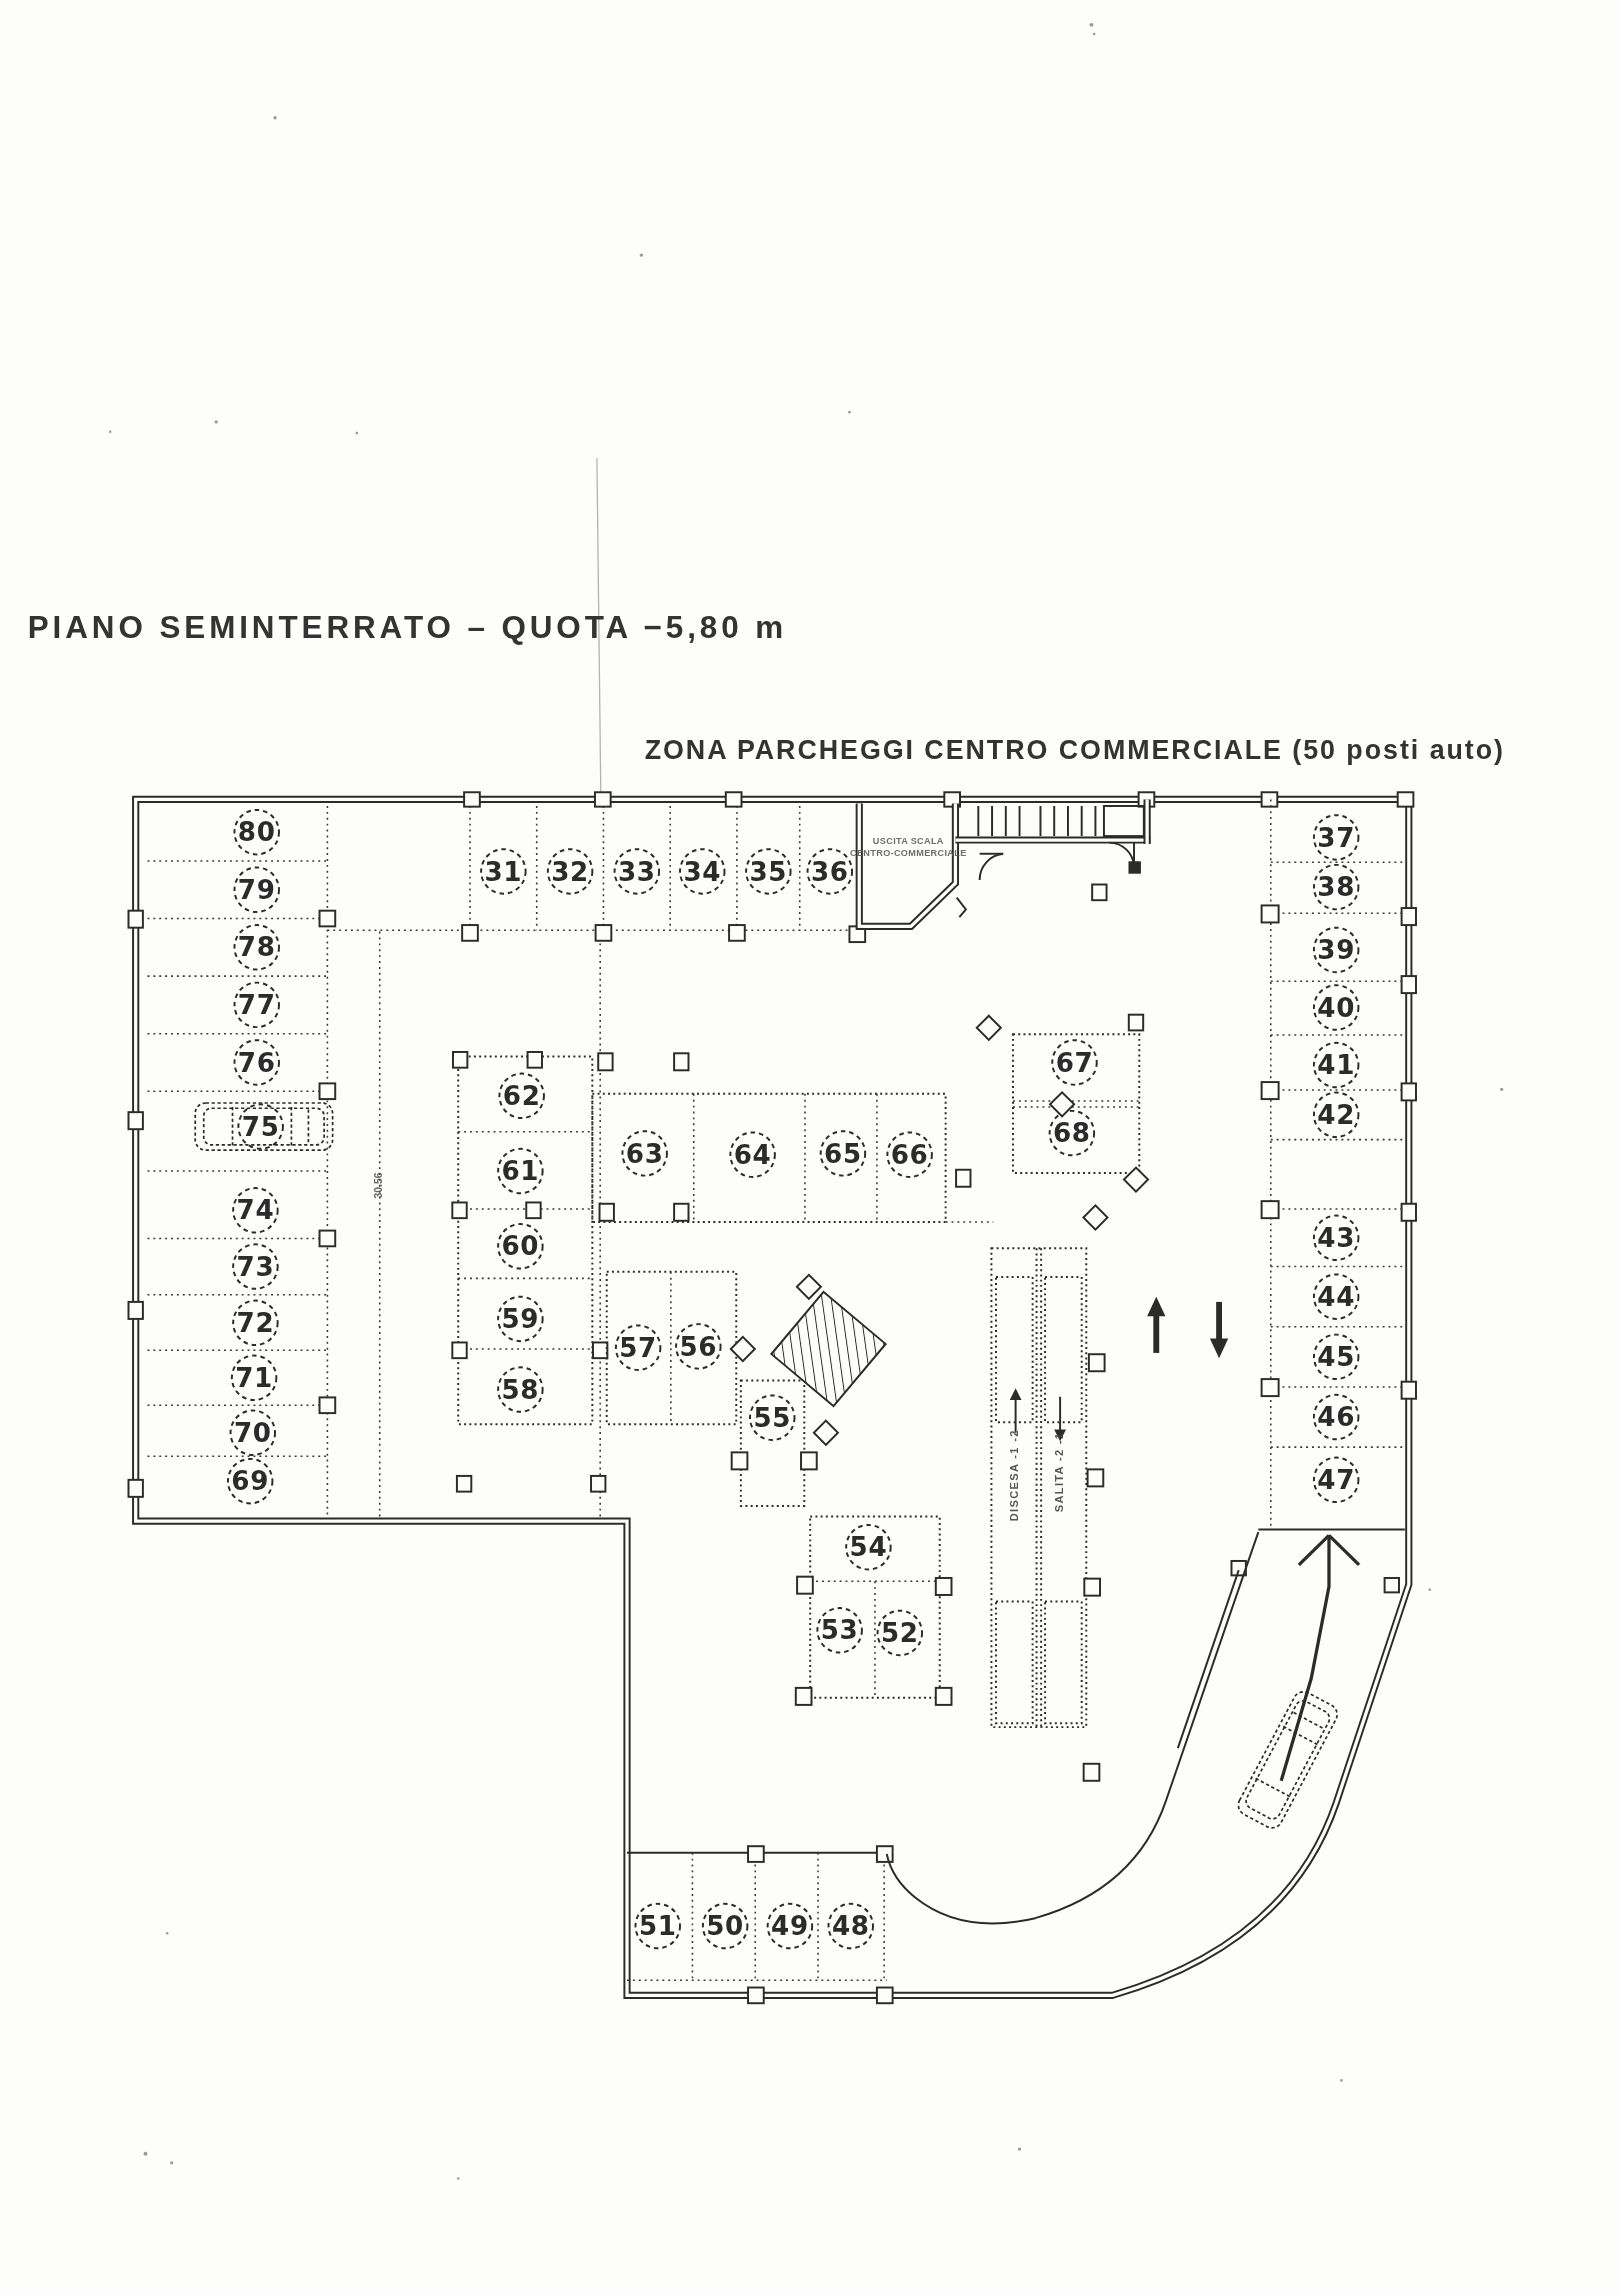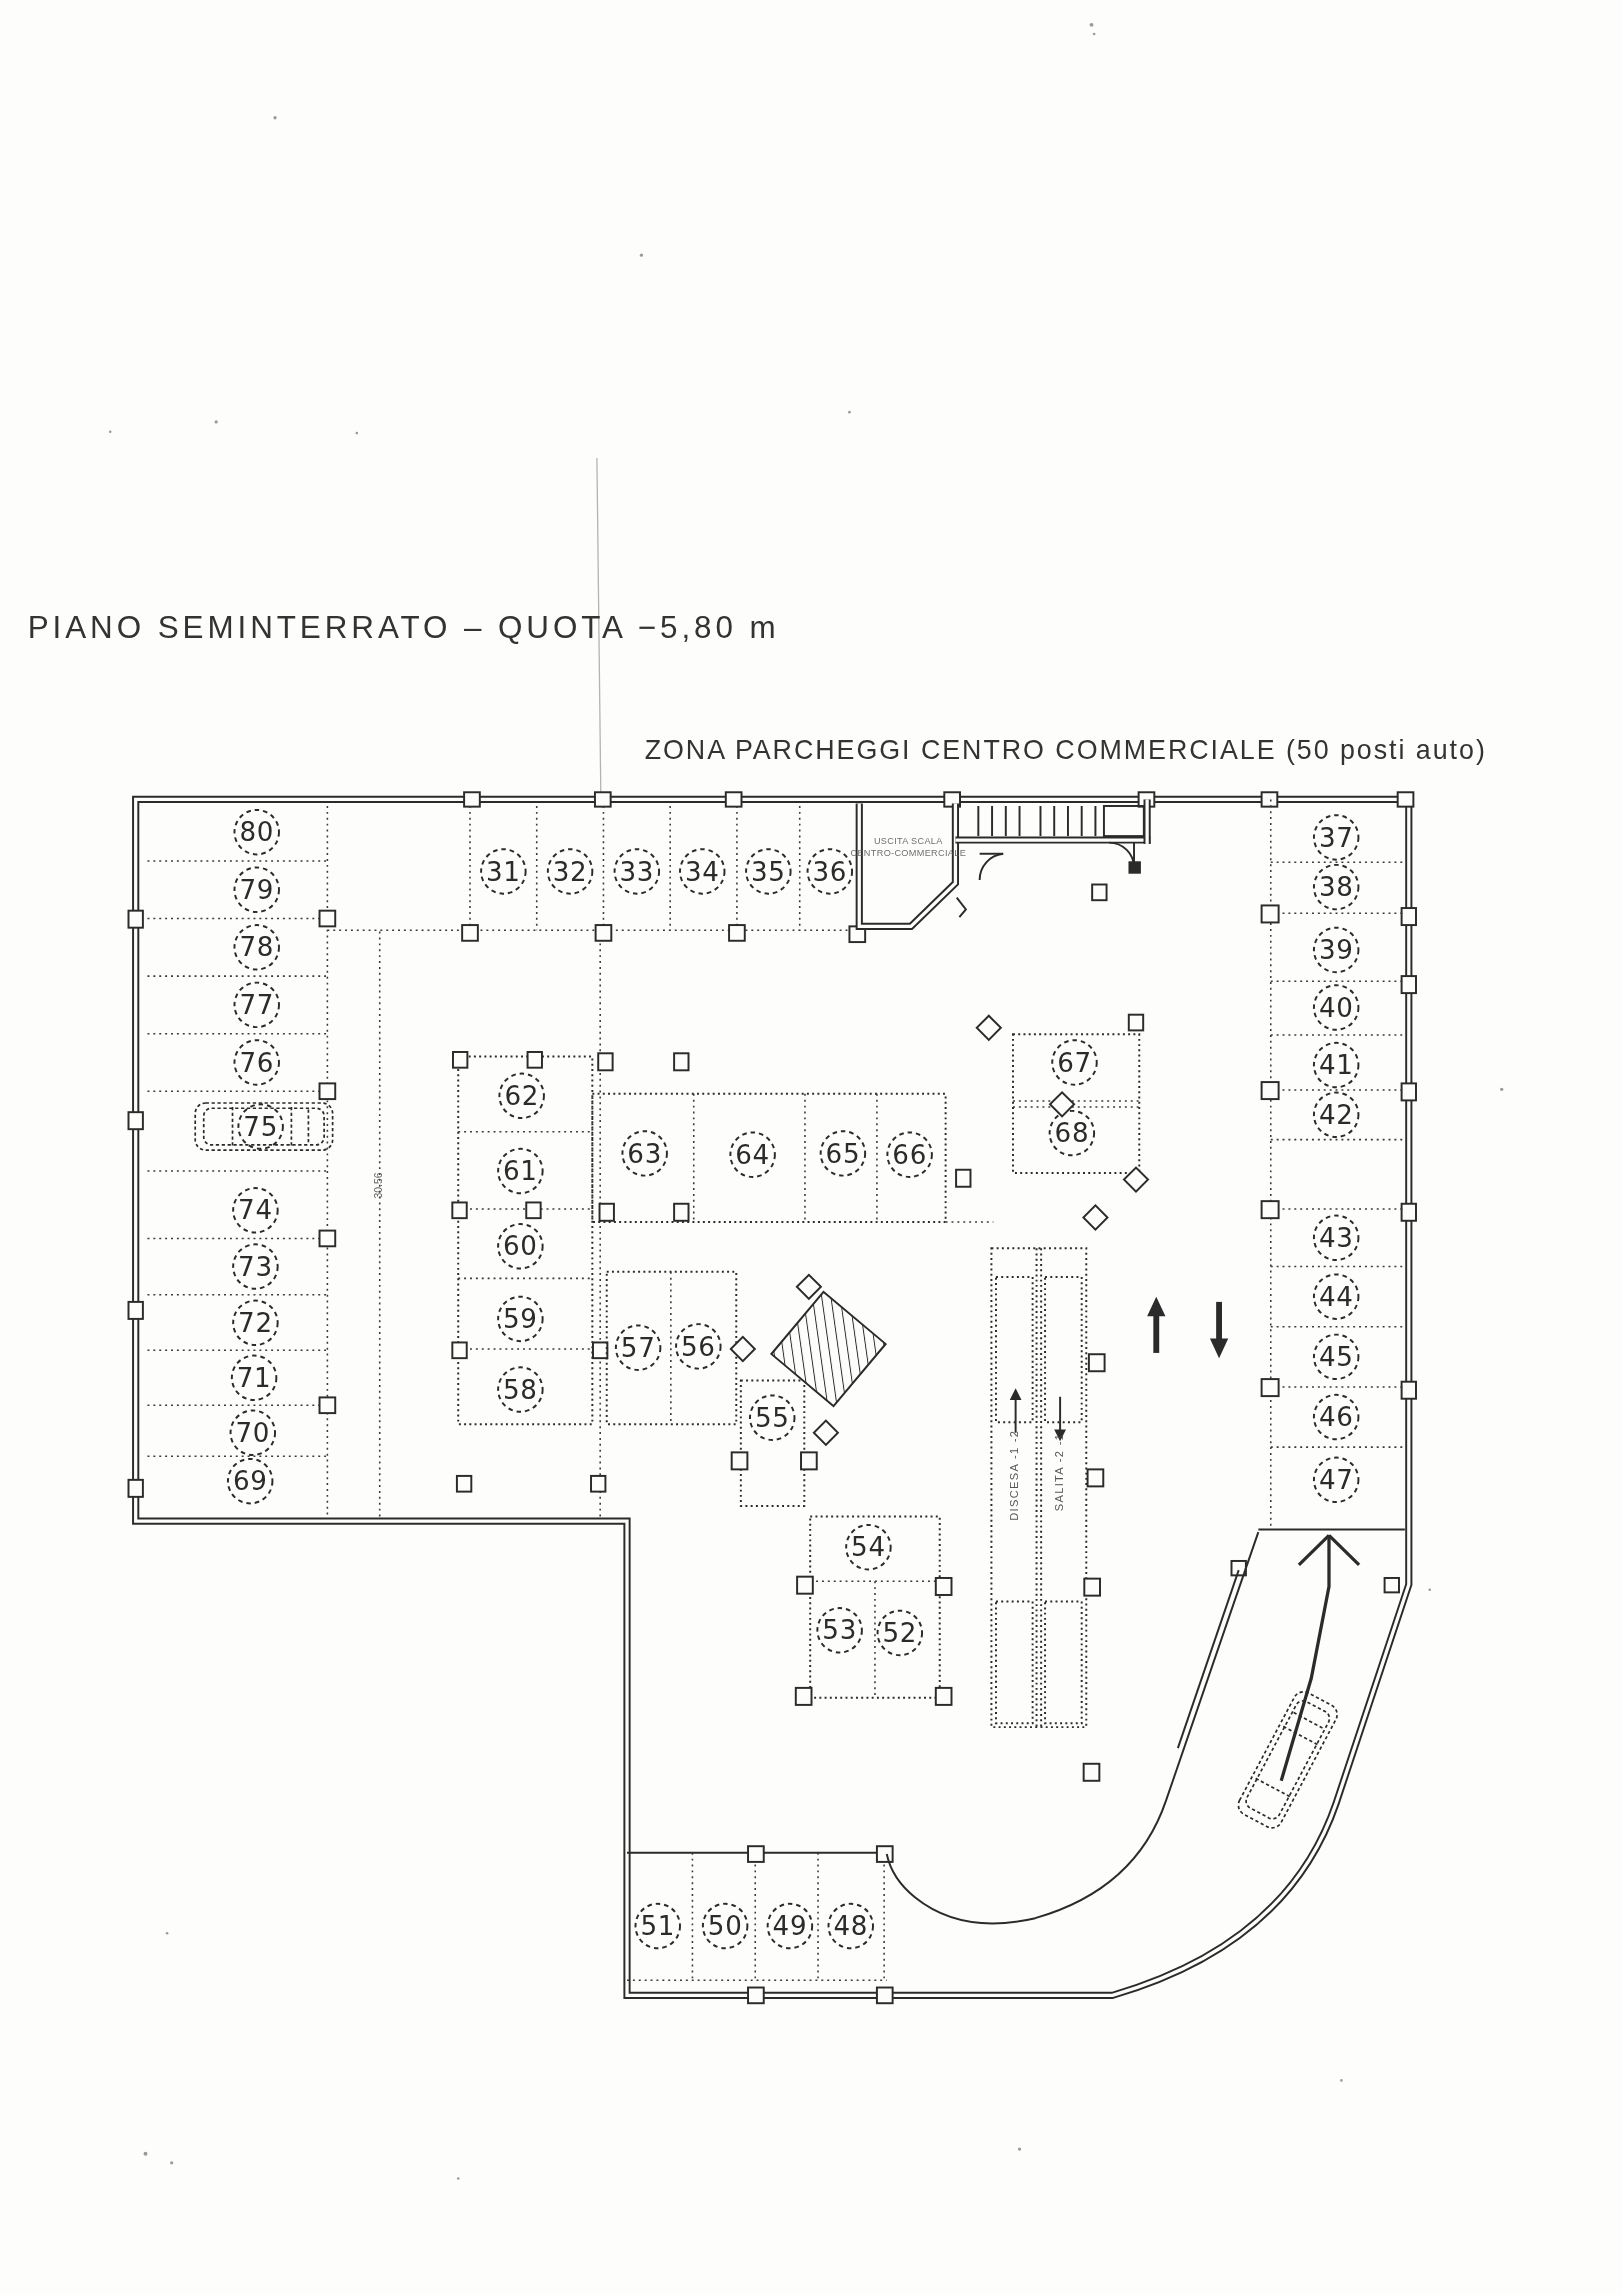--- a/index.html
+++ b/index.html
@@ -1,17 +1,17 @@
 <!DOCTYPE html>
 <html style="font-size:10.5px"><head>
 <meta charset="utf-8">
 <style>
   html,body{margin:0;padding:0;background:#e8e8e6;}
   .page{width:1623px;height:2295px;background:#fdfdfc;position:relative;margin:0 auto;
-        font-family:"Liberation Sans", sans-serif;}
+        font-family:"Liberation Sans", sans-serif;font-weight:bold;}
   svg{position:absolute;left:0;top:0;}
   .wall{stroke:#2b2b2b;stroke-width:11;fill:none;}
   .wall-core{stroke:#fdfdfc;stroke-width:5;fill:none;}
   .thin{stroke:#2b2b2b;stroke-width:3;fill:none;}
   .dot{stroke:#3a3a3a;stroke-width:2.4;fill:none;stroke-dasharray:3 6;}
   .dotbold{stroke:#2b2b2b;stroke-width:3;fill:none;stroke-dasharray:3 5;}
   .stall-circle{stroke:#2b2b2b;stroke-width:3;fill:none;stroke-dasharray:7 6;}
   .stall-num{font-family:"DejaVu Sans", sans-serif;font-size:40px;fill:#2b2b2b;
              text-anchor:middle;letter-spacing:1px;}
   .title-text{font-family:"Liberation Sans", sans-serif;font-size:48px;fill:#333;letter-spacing:6px;}

